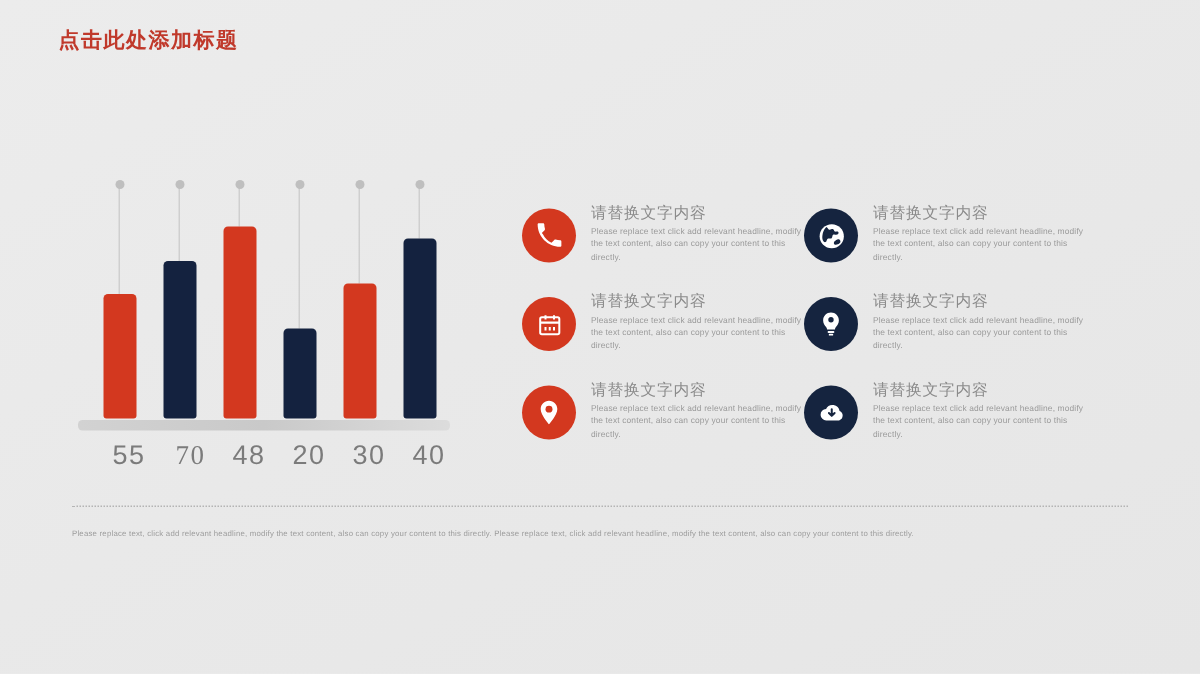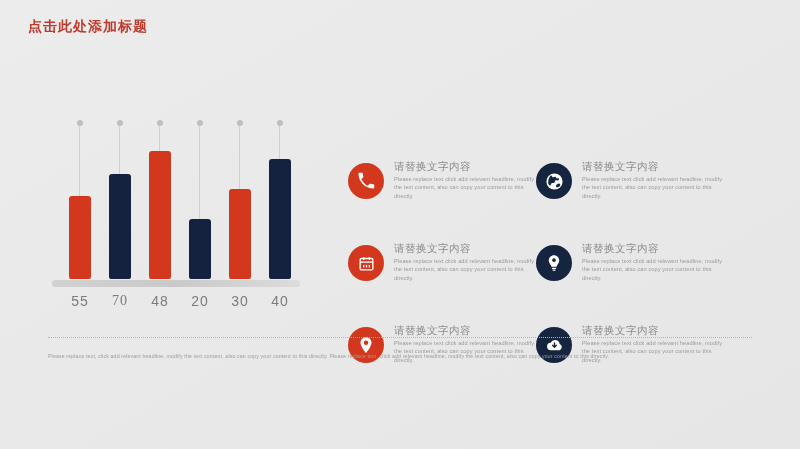--- a/index.html
+++ b/index.html
@@ -16,21 +16,21 @@
   }
   .slide {
     position: absolute;
     inset: 0;
     background: linear-gradient(150deg, #ececec 0%, #e9e9e9 45%, #e6e6e6 100%);
   }
 
   
   .title {
     position: absolute;
-    left: 28px;
+    left: 39px;
     top: 18px;
     font-size: 14px;
     font-weight: bold;
     letter-spacing: 1px;
     color: #c0392b;
     white-space: nowrap;
   }
 
   
   .chart {
@@ -88,22 +88,22 @@
   .axis-labels {
     position: absolute;
     left: 0;
     bottom: 4px;
     width: 240px;
     height: 20px;
   }
   .axis-label {
     position: absolute;
     width: 34px;
-    text-align: center;
-    font-size: 14px;
+    text-align: right;
+    font-size: 18px;
     color: #7b7b7b;
     letter-spacing: 1px;
   }
 
   
   .features {
     position: absolute;
     left: 348px;
     top: 136px;
     width: 430px;
@@ -113,21 +113,20 @@
     top: 0;
     width: 196px;
   }
   .fcol.left  { left: 0; }
   .fcol.right { left: 188px; }
 
   .fitem {
     position: relative;
     height: 58px;
     margin-bottom: 1px;
-    margin-top: 24px;
   }
   .ficon {
     position: absolute;
     left: 0;
     top: 3px;
     width: 36px;
     height: 36px;
     border-radius: 50%;
     display: flex;
     align-items: center;

